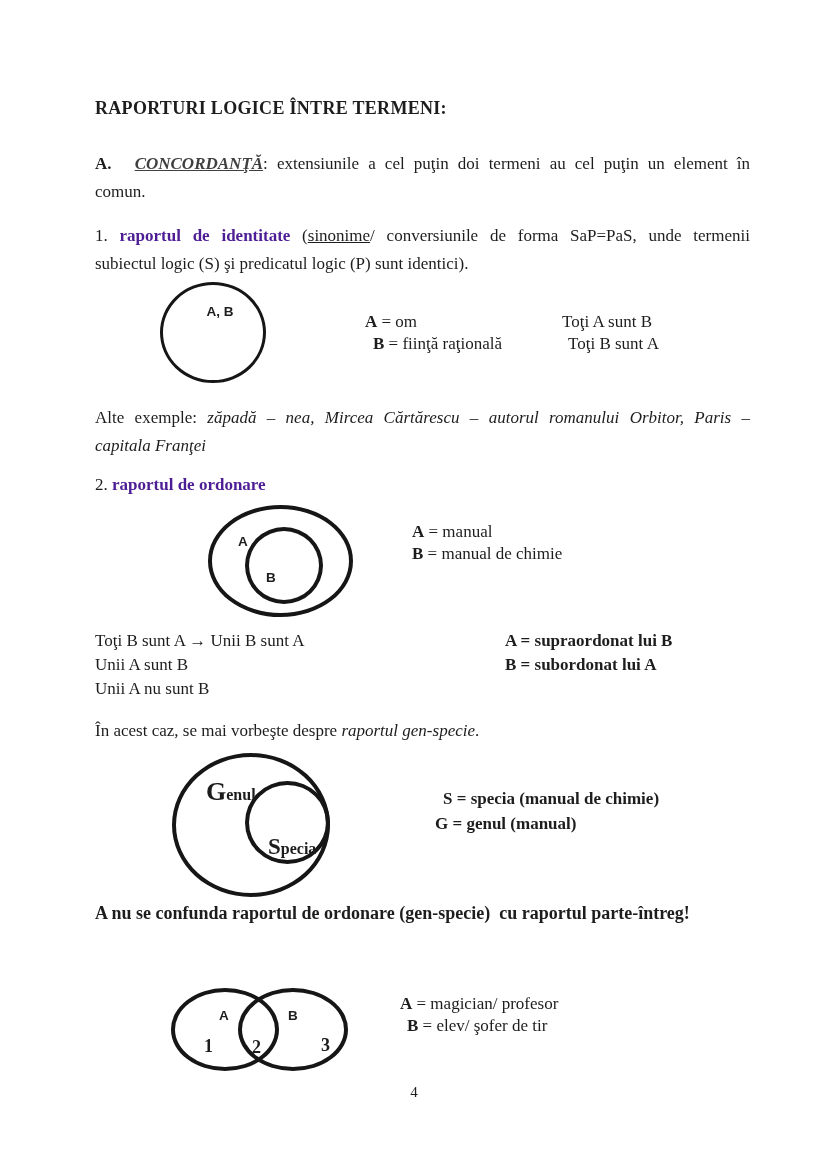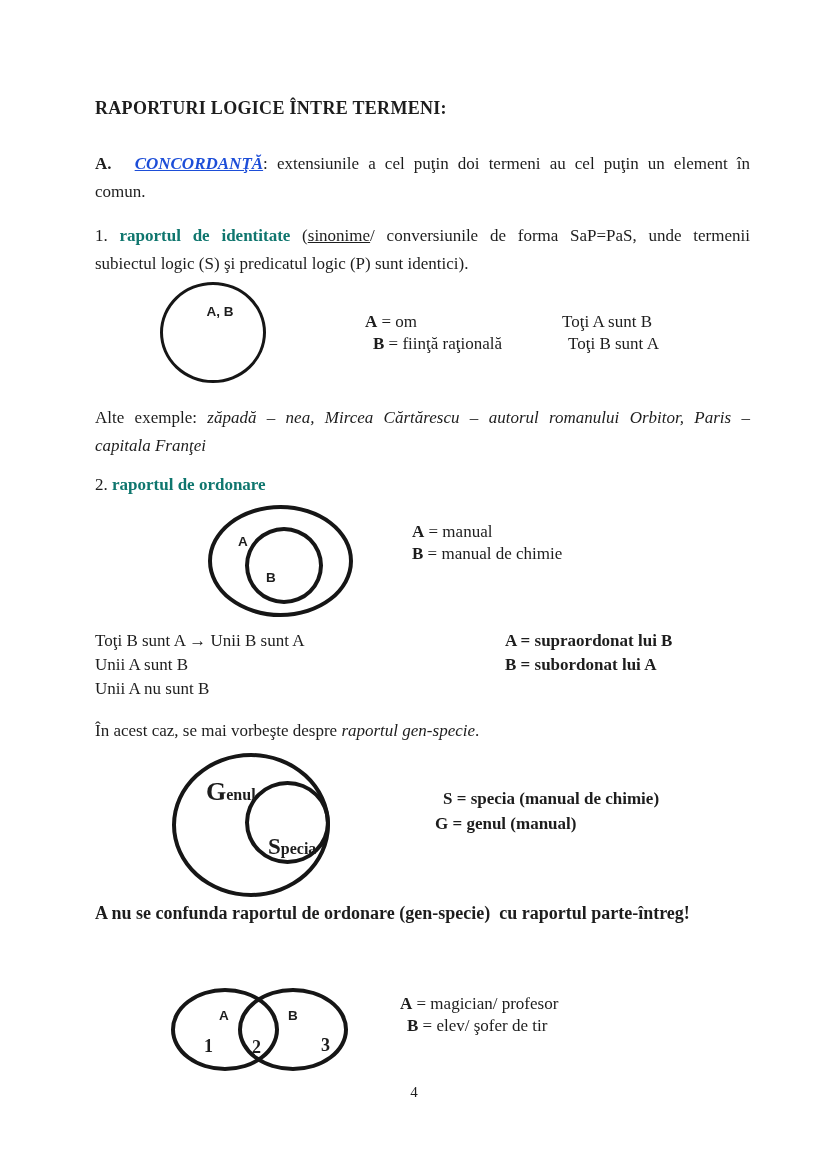--- a/index.html
+++ b/index.html
@@ -13,22 +13,22 @@
   }
   .abs { position:absolute; }
   .t17 { font-size:17px; line-height:22px; }
   .para {
     font-size:17px; line-height:28px; width:655px;
   }
   .jline { text-align:justify; text-align-last:justify; }
   .b { font-weight:bold; }
   .i { font-style:italic; }
   .u { text-decoration:underline; }
-  .red-kw { color:#0f766e; font-weight:bold; }
-  .red-kw-iu { color:#1d4ed8; font-weight:bold; font-style:italic; text-decoration:underline;margin-left:14px; }
+  .red-kw { color:#4c1d95; font-weight:bold; }
+  .red-kw-iu { color:#404040; font-weight:bold; font-style:italic; text-decoration:underline;margin-left:14px; }
   .title { font-size:18px; font-weight:bold; letter-spacing:0.3px; }
   .shape { box-sizing:border-box; border-radius:50%; border:3.5px solid #161616; background:transparent; }
   .shape.thick { border-width:4px; }
   .sans-label { font-family:"Liberation Sans", sans-serif; font-weight:bold; font-size:13.5px; line-height:15px; }
   .num-label { font-size:18px; font-weight:bold; line-height:18px; }
   .bigletter { font-size:26px; font-weight:bold; line-height:26px; }
   .bigletter2 { font-size:23px; font-weight:bold; line-height:23px; }
   .smallrest { font-size:16px; font-weight:bold; }
   .bold-def { font-size:17px; font-weight:bold; line-height:22px; }
   .prewrap { white-space:pre-wrap; }

